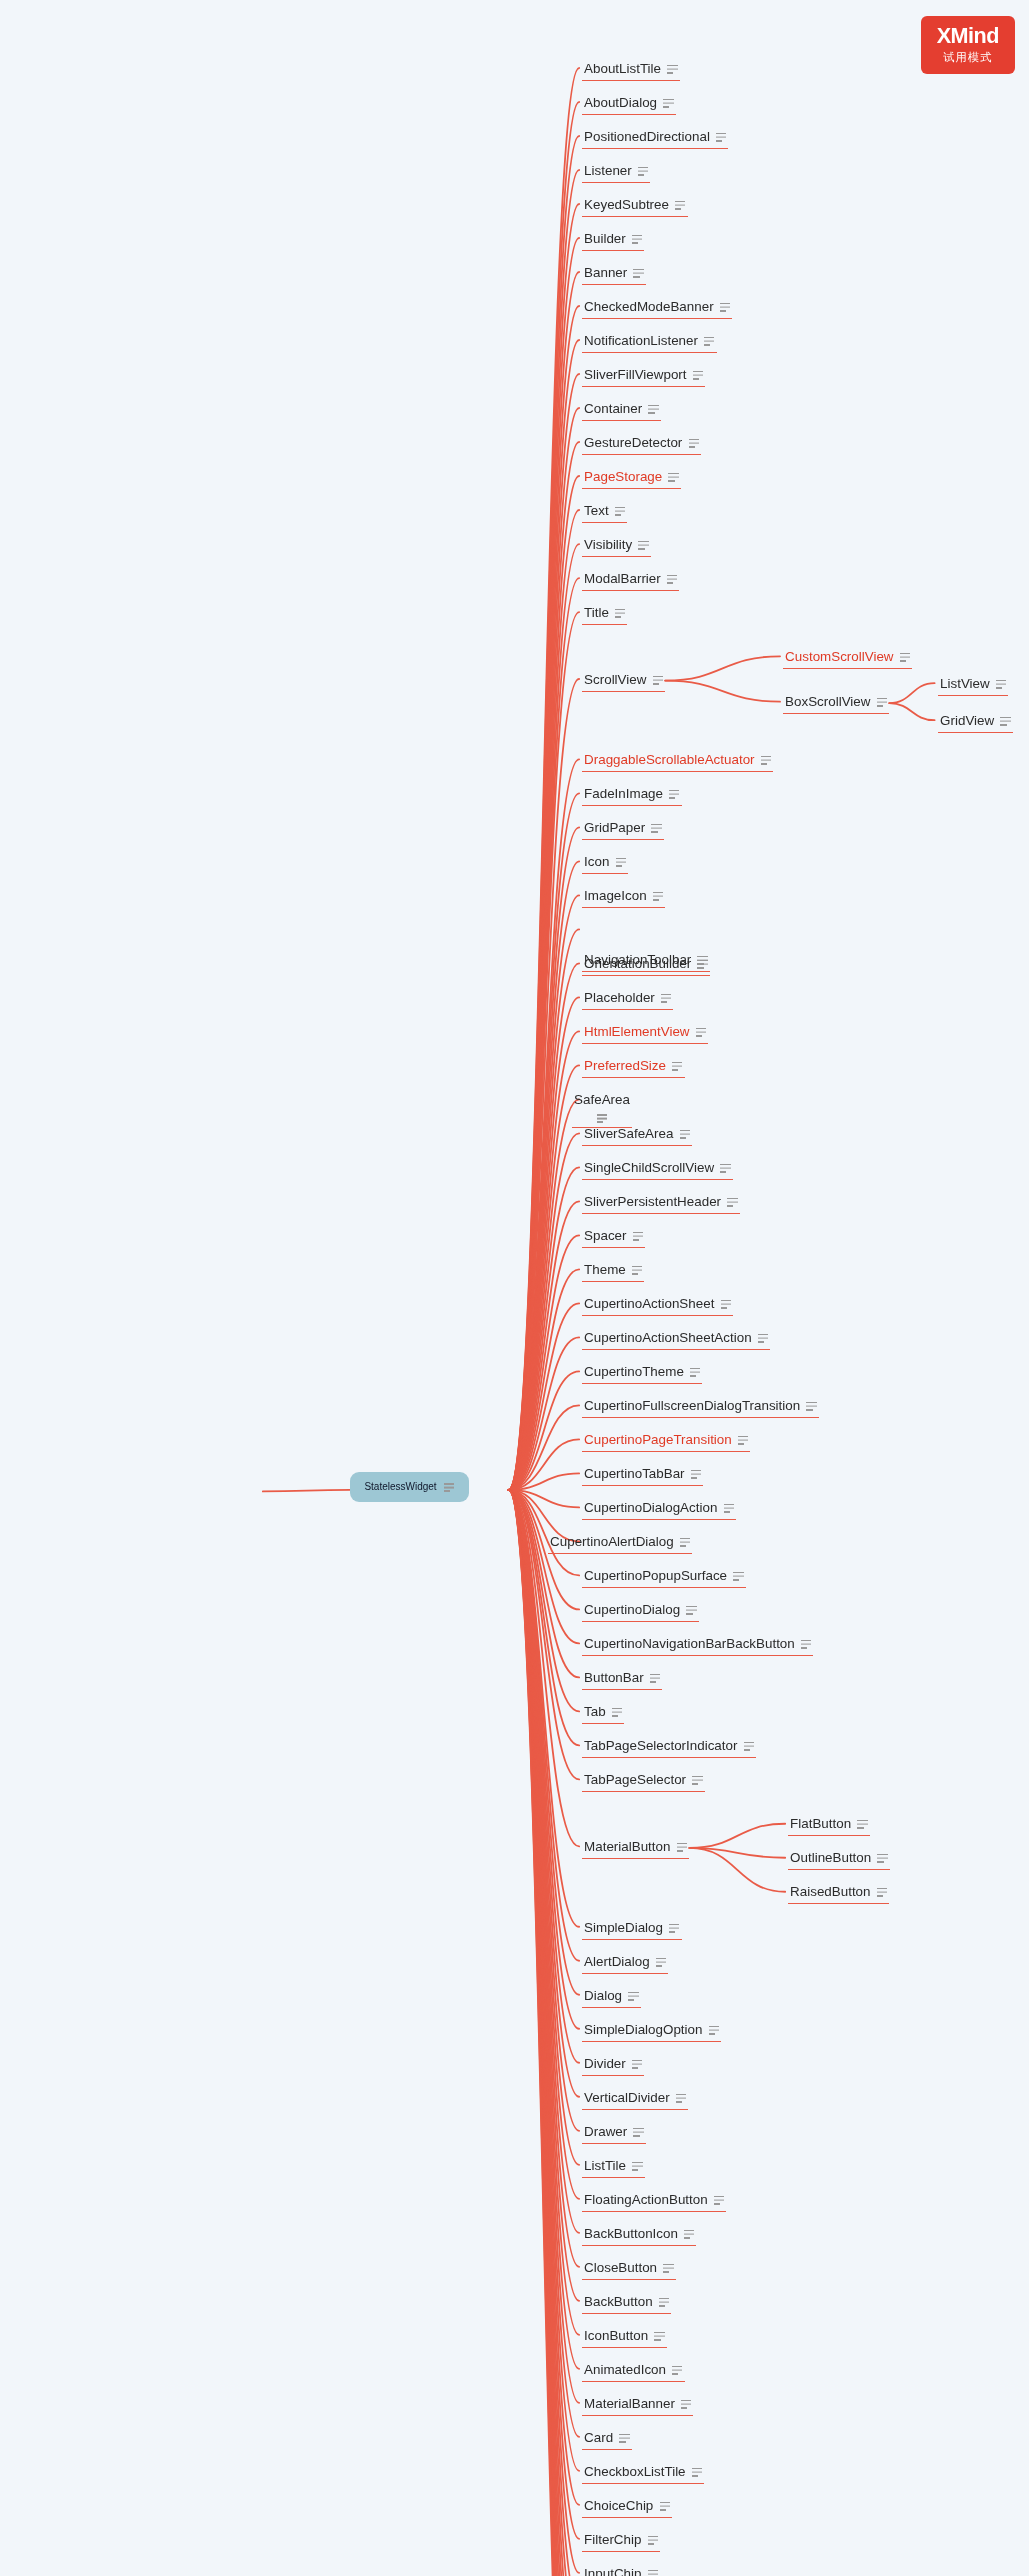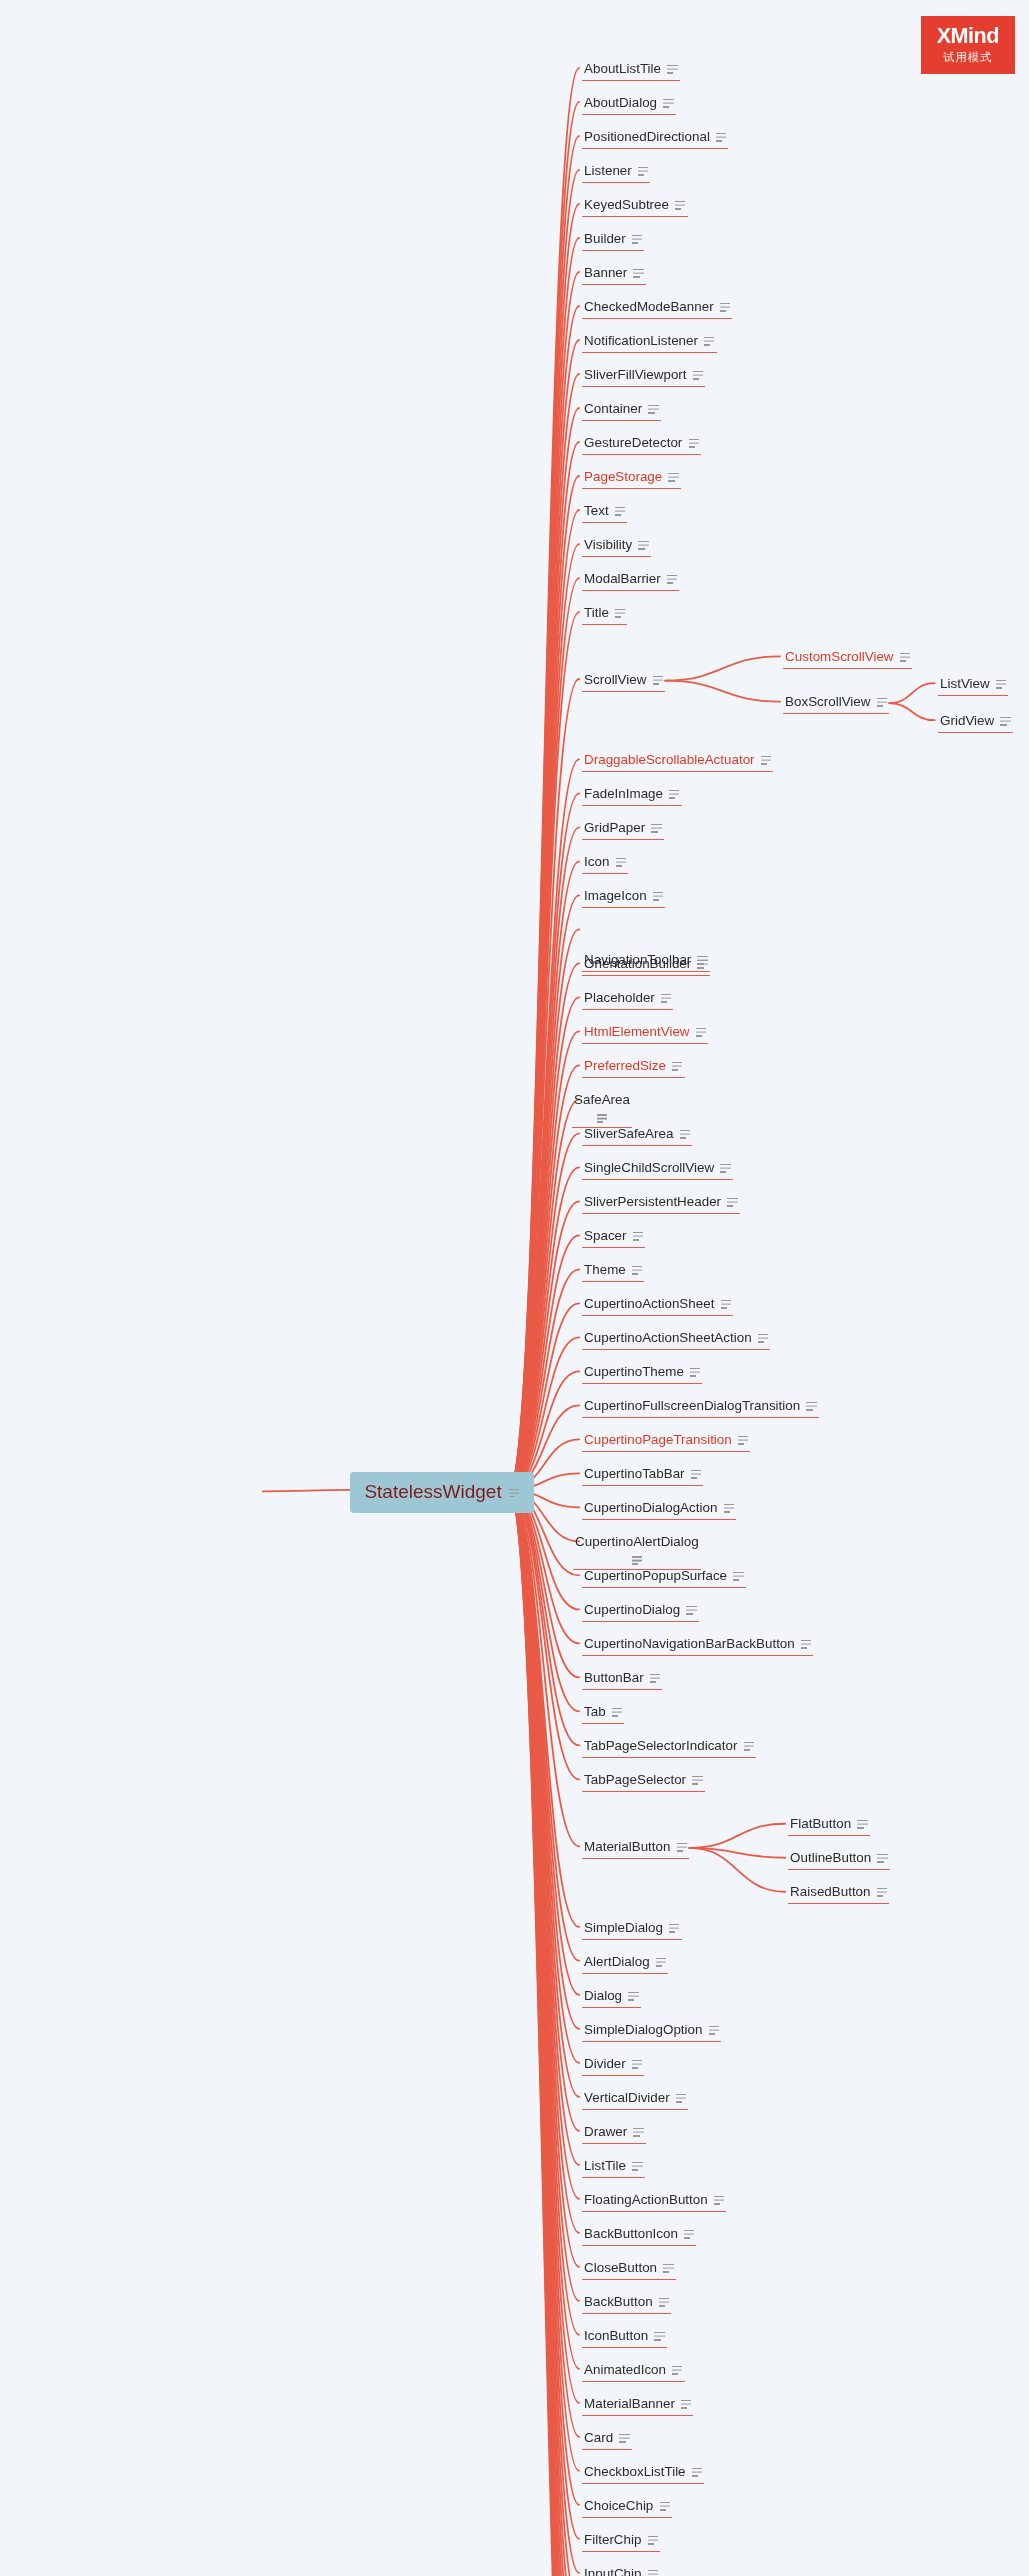--- a/index.html
+++ b/index.html
@@ -14,20 +14,21 @@
   }
   .watermark {
     position: absolute;
     top: 15.5px;
     right: 15.5px;
     background: #e43e30;
     color: #fff;
     padding: 7.2px 15.5px 9.3px 15.5px;
     text-align: center;
     z-index: 100;
+    border-radius: 6px;
   }
   .watermark .brand {
     font-size: 21.6px;
     font-weight: 700;
     letter-spacing: -0.5px;
   }
   .watermark .trial {
     font-size: 11.3px;
     margin-top: 1px;
     letter-spacing: 1px;
@@ -43,25 +44,25 @@
     color: #fff;
     font-size: 23px;
     font-weight: 500;
     padding: 17.5px 25px;
     border-radius: 4.1px;
     white-space: nowrap;
   }
   .mid-node {
     position: absolute;
     background: #9dc7d4;
-    color: #7f1d1d;
-    font-size: 19px;
+    color: #0f172a;
+    font-size: 10px;
     font-weight: 400;
     padding: 9.3px 14.4px;
-    border-radius: 4px;
+    border-radius: 9px;
     white-space: nowrap;
     display: flex;
     align-items: center;
     gap: 7.2px;
   }
   .mid-sub-node {
     position: absolute;
     color: #2b2b2b;
     font-size: 13.4px;
     padding: 4.1px 2.1px;
@@ -395,21 +396,21 @@
       <span class="notes-icon"></span>
     </div>
     <div class="leaf-node" style="left: 582px; top: 1462px;">
       <span>CupertinoTabBar</span>
       <span class="notes-icon"></span>
     </div>
     <div class="leaf-node" style="left: 582px; top: 1496px;">
       <span>CupertinoDialogAction</span>
       <span class="notes-icon"></span>
     </div>
-    <div class="leaf-node" style="left: 573px; top: 1530px; flex-direction: column;">
+    <div class="leaf-node" style="left: 548px; top: 1530px;">
       <span>CupertinoAlertDialog</span>
       <span class="notes-icon"></span>
     </div>
     <div class="leaf-node" style="left: 582px; top: 1564px;">
       <span>CupertinoPopupSurface</span>
       <span class="notes-icon"></span>
     </div>
     <div class="leaf-node" style="left: 582px; top: 1598px;">
       <span>CupertinoDialog</span>
       <span class="notes-icon"></span>

